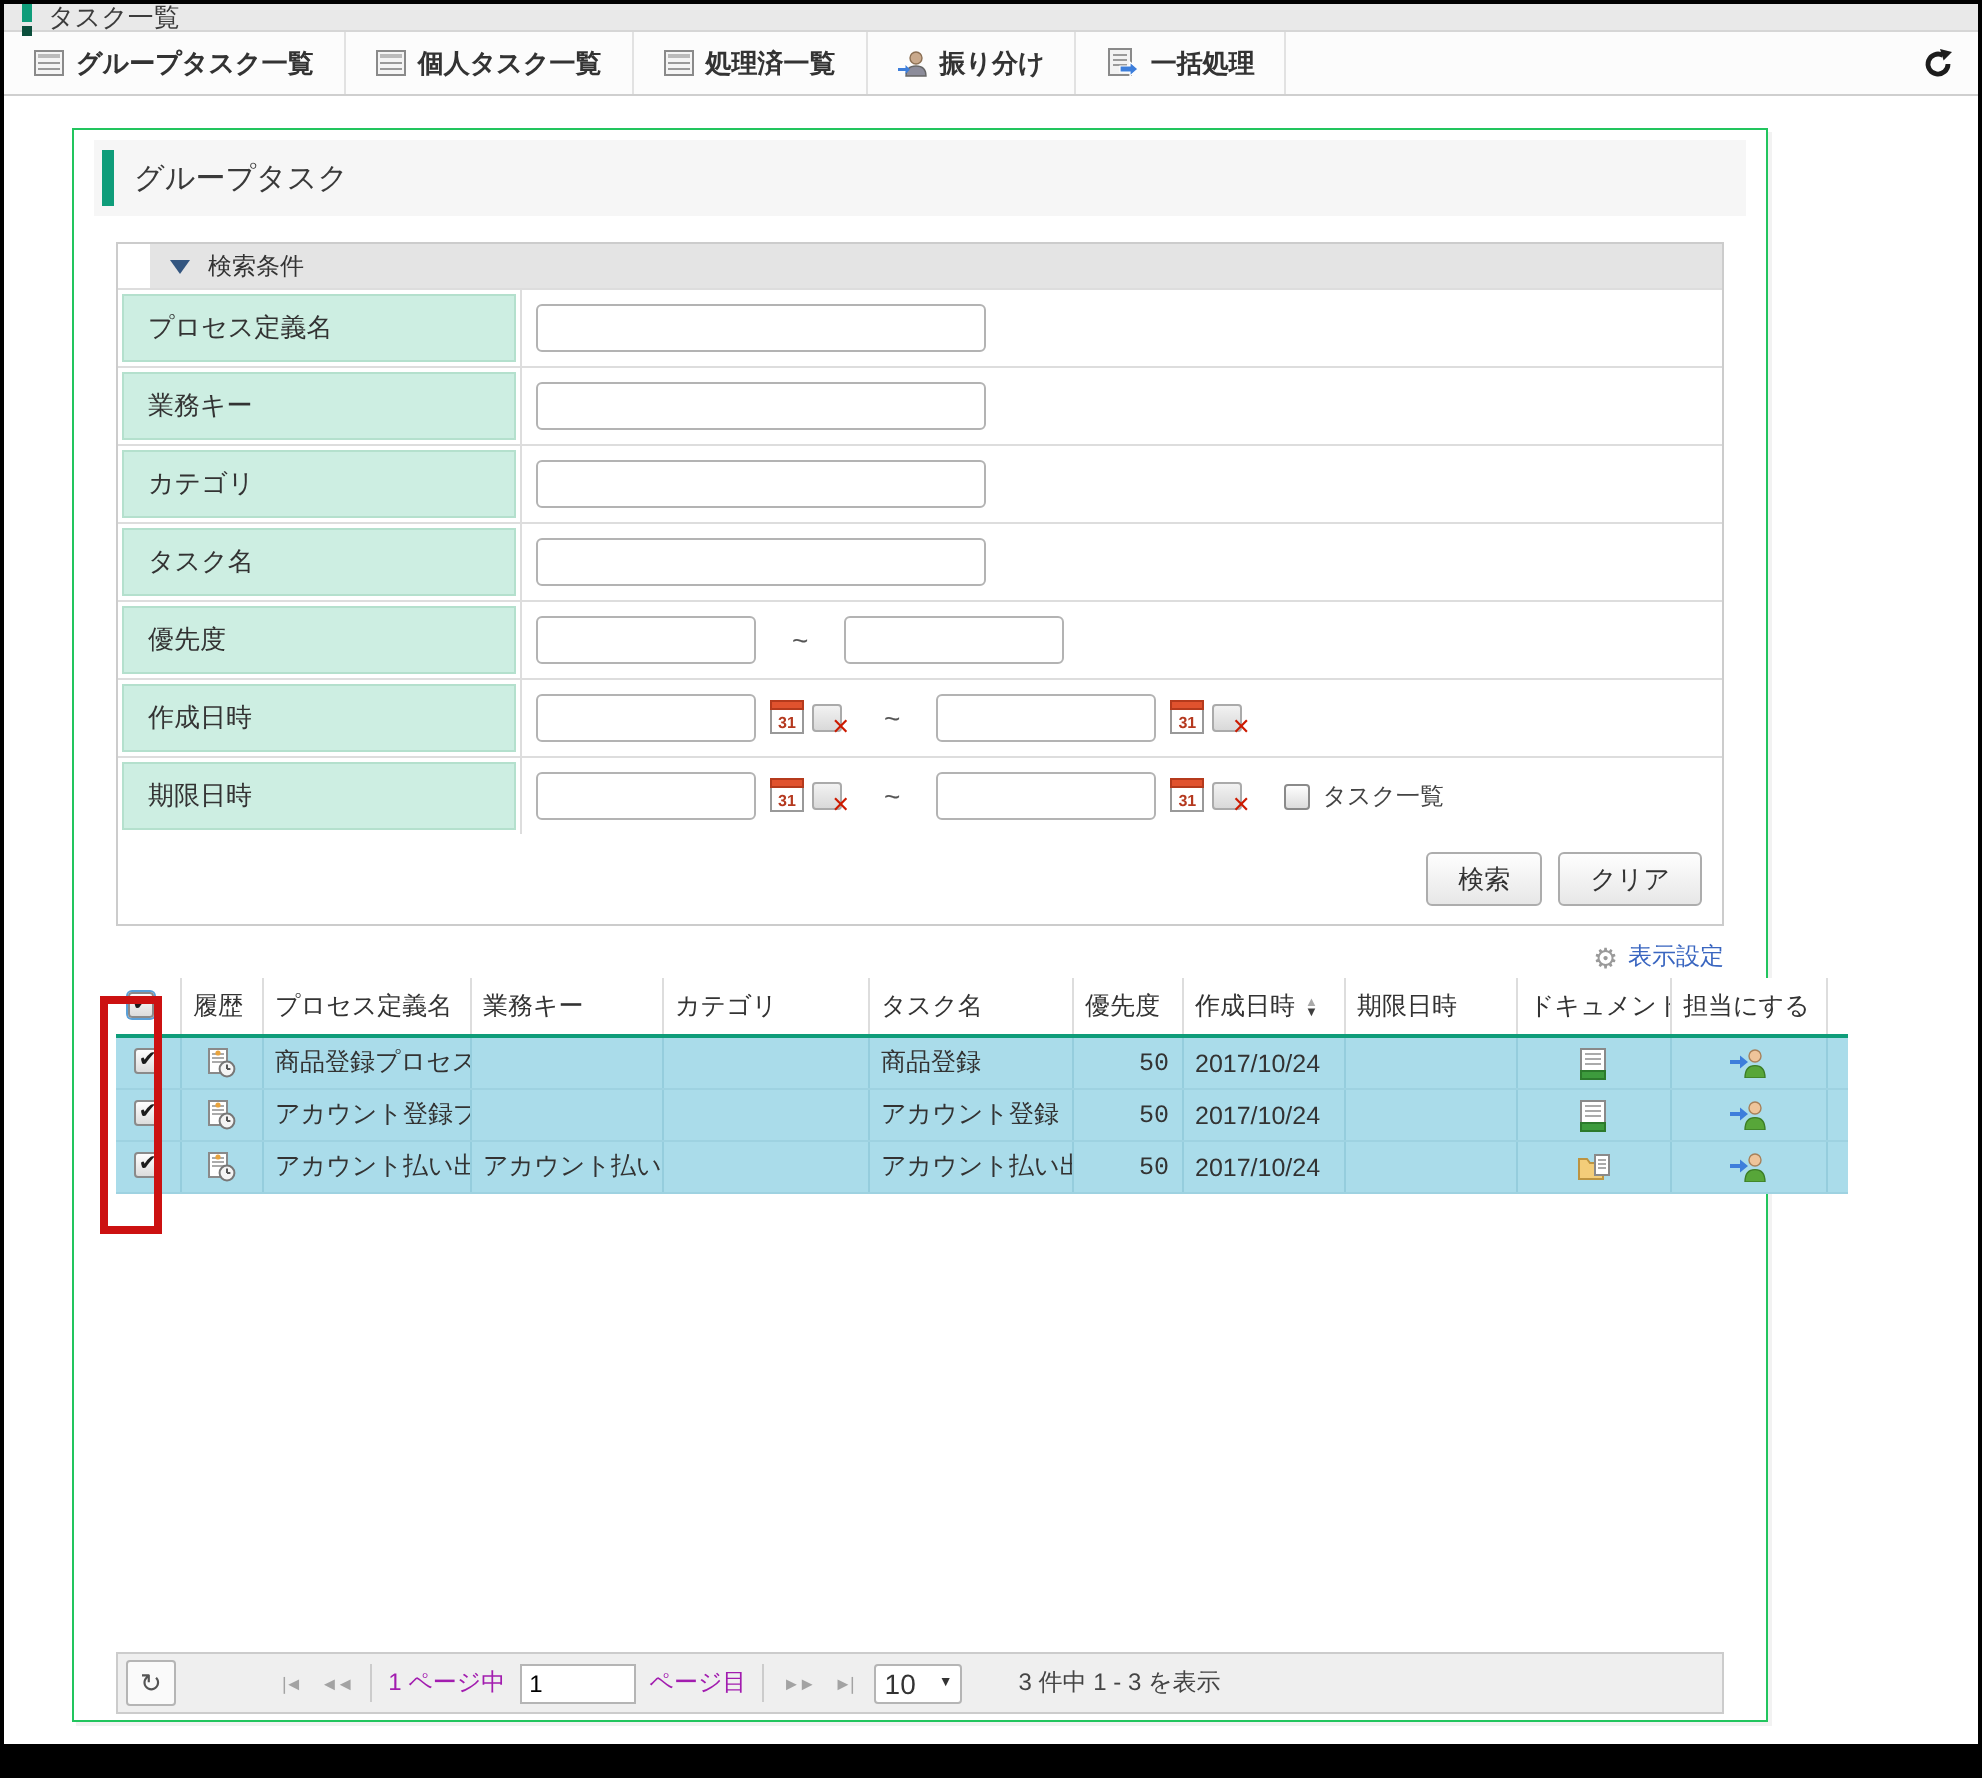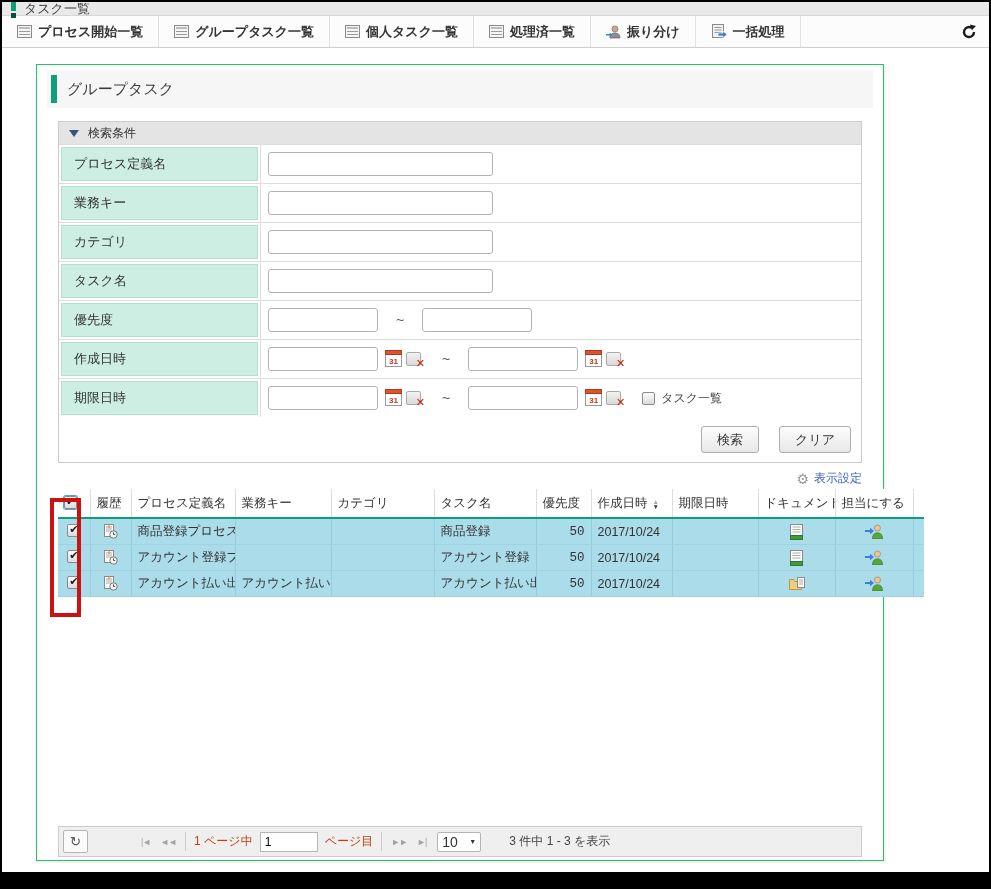--- a/index.html
+++ b/index.html
@@ -23,21 +23,21 @@
 
   
   .content { padding-top:16px; }
   .panel { position:relative; margin-left:34px; width:848px; height:797px; background:#fff; border:1px solid #22c55e; box-shadow:2px 2px 0 rgba(0,0,0,0.05); display:flex; flex-direction:column; }
 
   .page-heading { margin:5px 10px 0 10px; height:38px; background:#f6f6f6; display:flex; align-items:center; }
   .ph-bar { width:6px; height:28px; background:#0f9d7a; margin:0 10px 0 4px; }
   .ph-text { font-size:15px; color:#3a3a3a; }
 
   .search-block { margin:13px 21px 0 21px; border:1px solid #ccc; }
-  .search-header { height:22px; background:#e4e4e4; display:flex; align-items:center; padding-left:10px; cursor:pointer; }
+  .search-header { height:22px; background:#e4e4e4; display:flex; align-items:center; padding-left:10px; cursor:pointer;margin-left:16px; }
   .tri-down { width:0; height:0; border-left:5px solid transparent; border-right:5px solid transparent; border-top:7px solid #33557f; margin-right:9px; }
   .search-header .sh-text { font-size:12px; color:#333; }
 
   .form-row { display:flex; height:39px; border-top:1px solid #ddd; }
   .form-row:first-of-type { border-top:none; }
   .label-cell { width:202px; padding:2px; border-right:1px solid #ddd; }
   .label-inner { height:100%; background:#cdeee2; border:1px solid #b4e0cd; display:flex; align-items:center; padding-left:12px; font-size:13px; color:#333; }
   .value-cell { flex:1; display:flex; align-items:center; padding-left:7px; gap:4px; }
   .ti { height:24px; border:1px solid #b3b3b3; border-radius:3px; padding:0 5px; font-size:12px; font-family:inherit; }
   .ti.wide { width:225px; }
@@ -49,21 +49,21 @@
   .cal-num { position:relative; font-size:8px; font-weight:bold; color:#b5391f; line-height:9px; }
   .clr-icon { position:relative; width:15px; height:14px; background:linear-gradient(#f2f2f2,#d9d9d9); border:1px solid #aaa; border-radius:2px; margin-right:3px; cursor:pointer; }
   .clr-x { position:absolute; right:-5px; bottom:-5px; font-size:11px; font-weight:bold; color:#cc1a00; }
 
   .cb { display:inline-block; width:13px; height:13px; background:linear-gradient(#fdfdfd,#dcdcdc); border:1px solid #8a8a8a; border-radius:2px; position:relative; cursor:pointer; }
   .cb.checked::after { content:"✔"; position:absolute; left:1px; top:-2px; font-size:11px; color:#1c1c1c; }
   .cb.focused { box-shadow:0 0 0 1px #5aa0d8; }
   .cb-label { font-size:12px; color:#444; margin-left:6px; }
   .no-deadline-wrap { display:flex; align-items:center; margin-left:14px; }
 
-  .search-actions { padding:9px 10px; display:flex; justify-content:flex-end; gap:20px; }
+  .search-actions { padding:9px 10px; display:flex; justify-content:flex-end; gap:8px; }
   .btn { height:27px; padding:0 15px; font-size:13px; color:#333; font-family:inherit; border:1px solid #adadad; border-radius:3px; background:linear-gradient(#fefefe,#e7e7e7); cursor:pointer; }
 
   .display-settings { margin:7px 21px 2px 21px; display:flex; justify-content:flex-end; align-items:center; gap:5px; }
   .gear { font-size:14px; color:#9a9a9a; line-height:14px; }
   .ds-link { font-size:12px; color:#3a66c0; cursor:pointer; }
 
   table.grid { margin-left:21px; width:866px; border-collapse:collapse; table-layout:fixed; font-size:12.5px; }
   table.grid th { font-weight:normal; text-align:left; color:#333; padding:6px 6px 5px 6px; border-right:1px solid #ddd; border-bottom:2px solid #0f9d7a; background:#fff; white-space:nowrap; overflow:hidden; }
   table.grid th:last-child { border-right:none; }
   table.grid td { background:#aadcea; padding:4px 6px; border-right:1px solid #95cddd; border-bottom:1px solid #9ed2e1; white-space:nowrap; overflow:hidden; }
@@ -74,21 +74,21 @@
   .sort-up { color:#a9a9a9; }
   .sort-down { color:#3e3e3e; }
   .hdr-created { display:flex; align-items:center; }
 
   .spacer { flex:1; }
 
   .pager { margin:0 21px 3px 21px; height:31px; background:#efefef; border:1px solid #ccc; display:flex; align-items:center; font-size:12px; color:#444; }
   .pg-refresh { width:25px; height:23px; margin-left:4px; background:#fafafa; border:1px solid #b5b5b5; border-radius:2px; font-size:13px; color:#555; display:flex; align-items:center; justify-content:center; cursor:pointer; }
   .pg-nav { font-size:9px; color:#a3a3a3; letter-spacing:-1px; padding:0 5px; cursor:pointer; }
   .pg-group { display:flex; align-items:center; border-left:1px solid #ccc; border-right:1px solid #ccc; padding:0 8px; margin:0 4px; gap:7px; height:19px; }
-  .pg-label { white-space:nowrap; color:#c2410c; }
+  .pg-label { white-space:nowrap; color:#a21caf; }
   .pg-input { width:58px; height:20px; border:1px solid #b5b5b5; font-size:12px; padding:0 4px; font-family:inherit; }
   .pg-select { width:44px; height:20px; background:#fff; border:1px solid #b5b5b5; border-radius:2px; display:flex; align-items:center; justify-content:space-between; padding:0 4px; cursor:pointer; margin-left:6px; }
   .pg-select .val { font-size:14px; color:#333; }
   .pg-select .arr { font-size:7px; color:#333; }
   .pg-summary { margin-left:28px; color:#444; }
   .pg-first-group { display:flex; align-items:center; margin-left:48px; }
 
   .annotation-rect { position:absolute; left:13px; top:433px; width:31px; height:119px; border:4px solid #cc1111; pointer-events:none; z-index:5; }
 
   .hist-icon,.doc-icon,.folder-icon,.assign-icon { display:inline-block; vertical-align:middle; }
@@ -100,29 +100,20 @@
 
   <div class="titlebar">
     <span class="title-icon">
         <span class="t1"></span>
         <span class="t2"></span>
       </span>
     <span class="t-text">タスク一覧</span>
   </div>
 
   <div class="toolbar">
-    <div class="tb-item">
-      <svg width="15" height="13" viewBox="0 0 15 13">
-          <rect x="0.5" y="0.5" width="14" height="12" fill="#f5f5f5" stroke="#8a8a8a"></rect>
-          <rect x="2" y="2" width="11" height="2" fill="#bbb"></rect>
-          <line x1="2" y1="6.5" x2="13" y2="6.5" stroke="#9a9a9a"></line>
-          <line x1="2" y1="9.5" x2="13" y2="9.5" stroke="#9a9a9a"></line>
-        </svg>
-      <span>プロセス開始一覧</span>
-    </div>
     <div class="tb-item">
       <svg width="15" height="13" viewBox="0 0 15 13">
           <rect x="0.5" y="0.5" width="14" height="12" fill="#f5f5f5" stroke="#8a8a8a"></rect>
           <rect x="2" y="2" width="11" height="2" fill="#bbb"></rect>
           <line x1="2" y1="6.5" x2="13" y2="6.5" stroke="#9a9a9a"></line>
           <line x1="2" y1="9.5" x2="13" y2="9.5" stroke="#9a9a9a"></line>
         </svg>
       <span>グループタスク一覧</span>
     </div>
     <div class="tb-item">

